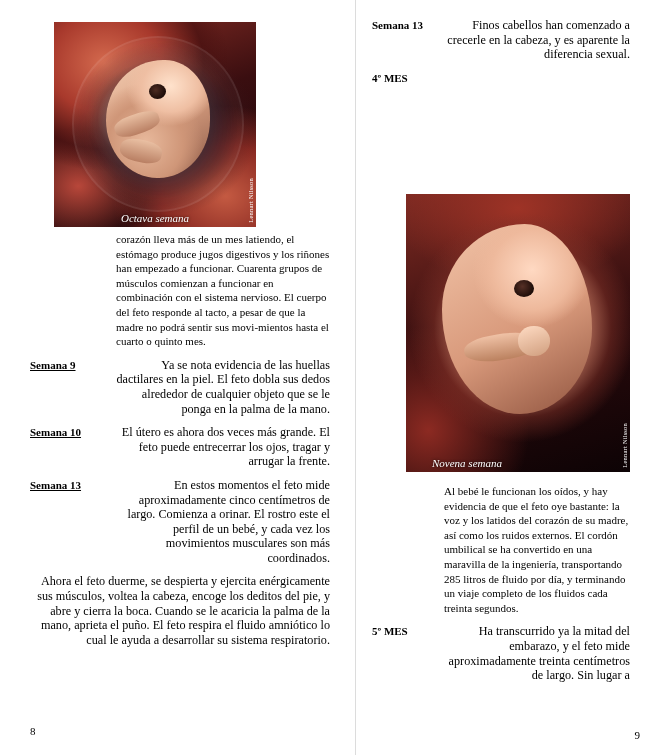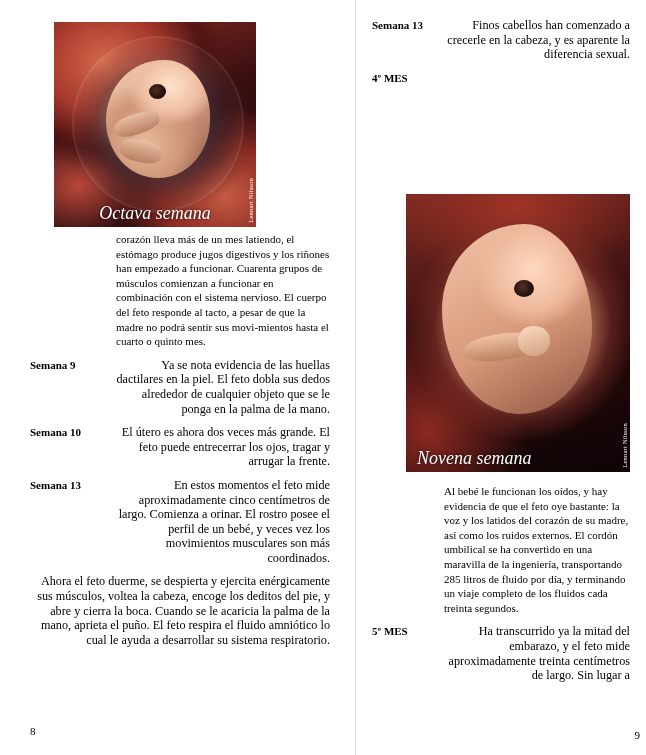--- a/index.html
+++ b/index.html
@@ -59,21 +59,21 @@
     transform: rotate(180deg);
     line-height: 1;
   }
   .photo .caption {
     position: absolute;
     left: 0;
     right: 0;
     bottom: 3px;
     text-align: center;
     color: #ffffff;
-    font-size: 18px;
+    font-size: 11px;
     font-style: italic;
     font-family: "Liberation Serif", serif;
     text-shadow: 0 0 3px rgba(0,0,0,.8);
   }
 
   
   #photo-octava-semana {
     position: absolute;
     left: 24px;
     top: 4px;
@@ -190,21 +190,21 @@
     display: flex;
     margin-bottom: 9px;
   }
   .row .label {
     font-size: 11px;
     line-height: 14.6px;
     font-weight: bold;
     white-space: nowrap;
     flex: 0 0 auto;
   }
-  .col-left .row .label { width: 86px; }
+  .col-left .row .label { width: 86px; text-decoration: underline; }
   .col-right .row .label { width: 72px; }
   .row .body-text {
     font-size: 12.2px;
     line-height: 14.6px;
     flex: 1 1 auto;
     text-align: right;
   }
   .lead-para {
     margin-left: 86px;
     margin-bottom: 9px;
@@ -248,21 +248,21 @@
         <div class="body-text">Ya se nota evidencia de las huellas dactilares en la piel. El feto dobla sus dedos alrededor de cualquier objeto que se le ponga en la palma de la mano.</div>
       </div>
 
       <div class="row">
         <div class="label">Semana 10</div>
         <div class="body-text">El útero es ahora dos veces más grande. El feto puede entrecerrar los ojos, tragar y arrugar la frente.</div>
       </div>
 
       <div class="row">
         <div class="label">Semana 13</div>
-        <div class="body-text">En estos momentos el feto mide aproximadamente cinco centímetros de largo. Comienza a orinar. El rostro posee el perfil de un bebé, y veces vez los movimientos musculares son más coordinados.</div>
+        <div class="body-text">En estos momentos el feto mide aproximadamente cinco centímetros de largo. Comienza a orinar. El rostro este el perfil de un bebé, y cada vez los movimientos musculares son más coordinados.</div>
       </div>
 
       <div class="row">
         <div class="body-text">Ahora el feto duerme, se despierta y ejercita enérgicamente sus músculos, voltea la cabeza, encoge los deditos del pie, y abre y cierra la boca. Cuando se le acaricia la palma de la mano, aprieta el puño. El feto respira el fluido amniótico lo cual le ayuda a desarrollar su sistema respiratorio.</div>
       </div>
 
     </div>
   </div>
 
   <div class="col-right">
@@ -275,21 +275,21 @@
     <div class="row">
       <div class="label">4º MES</div>
     </div>
 
     <div class="photo" id="photo-novena-semana">
       <div class="body"></div>
       <div class="arm"></div>
       <div class="hand"></div>
       <div class="eye"></div>
       <div class="credit">Lennart Nilsson</div>
-      <div class="caption" style="text-align:left; left:11px;margin-top:32px;">Novena semana</div>
+      <div class="caption" style="text-align:left; left:26px;margin-top:32px;">Novena semana</div>
     </div>
 
     <div style="position:absolute; left:0; top:466px; width:258px;">
       <div class="para right-lead" style="margin-left:72px;">Al bebé le funcionan los oídos, y hay evidencia de que el feto oye bastante: la voz y los latidos del corazón de su madre, así como los ruidos externos. El cordón umbilical se ha convertido en una maravilla de la ingeniería, transportando 285 litros de fluido por día, y terminando un viaje completo de los fluidos cada treinta segundos.</div>
 
       <div class="row">
         <div class="label">5º MES</div>
         <div class="body-text">Ha transcurrido ya la mitad del embarazo, y el feto mide aproximadamente treinta centímetros de largo. Sin lugar a</div>
       </div>
     </div>

